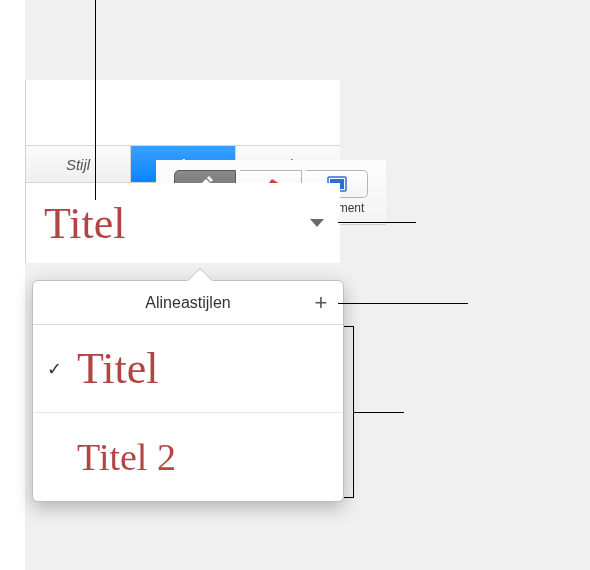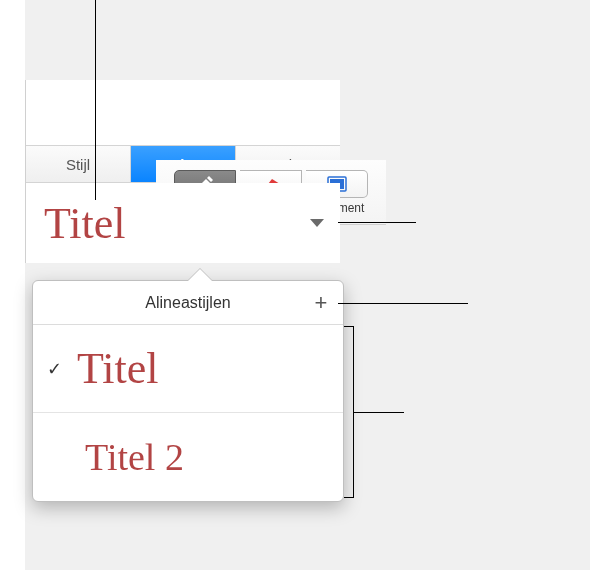--- a/index.html
+++ b/index.html
@@ -76,20 +76,21 @@
   .tab {
     flex: 1;
     display: flex;
     align-items: center;
     justify-content: center;
     font-size: 15px;
     color: #555;
     background: linear-gradient(#fbfbfb,#efefef);
     border-right: 1px solid #d4d4d4;
     cursor: pointer;
+    font-style: italic;
   }
   .tab:last-child { border-right: none; }
   .tab.active {
     background: linear-gradient(#3aa0ff,#0a84ff);
     color: #fff;
     font-weight: 600;
   }
   .style-row {
     position: relative;
     height: 80px;
@@ -159,21 +160,21 @@
   }
   .style-item {
     height: 88px;
     display: flex;
     align-items: center;
     padding-left: 44px;
     border-bottom: 1px solid #e4e4e4;
     position: relative;
     cursor: pointer;
   }
-  .style-item:last-child { border-bottom: none; margin-left: 8px; }
+  .style-item:last-child { border-bottom: none; }
   .check {
     position: absolute;
     left: 14px;
     font-size: 18px;
     color: #333;
   }
   .style-item-label {
     font-family: Georgia, "Times New Roman", serif;
     color: #b24444;
   }

